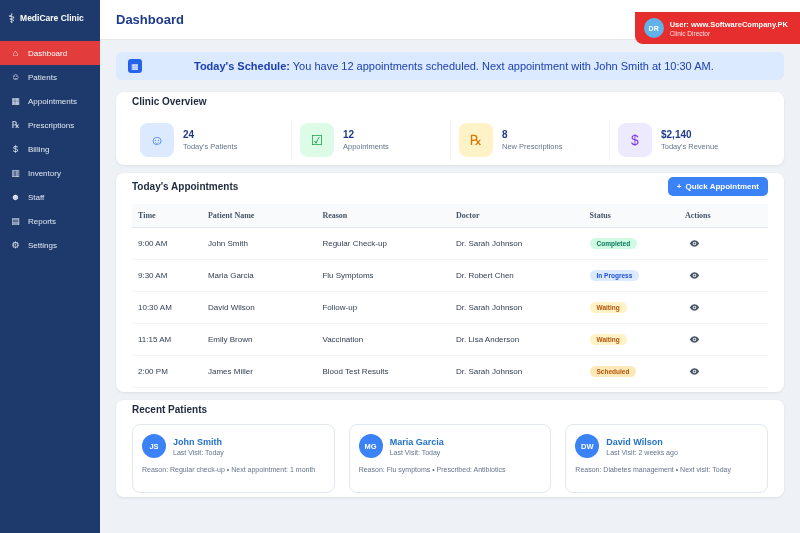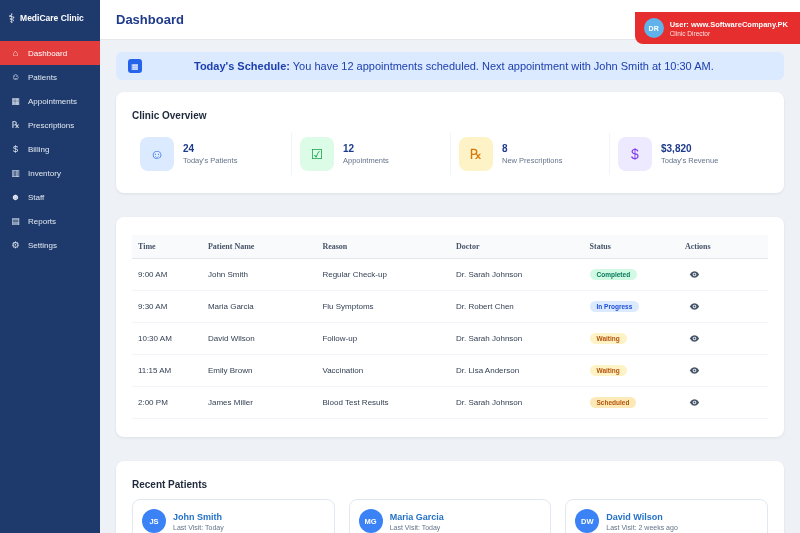--- a/index.html
+++ b/index.html
@@ -31,21 +31,21 @@
 
   .content { flex: 1; padding: 12px 16px; overflow: hidden; }
 
   
   .banner { background: #dbeafe; border-radius: 6px; padding: 7px 12px; display: flex; align-items: center; gap: 8px; margin-bottom: 12px; }
   .banner-icon { background: #2563eb; color: #fff; font-size: 8px; width: 14px; height: 14px; border-radius: 3px; display: flex; align-items: center; justify-content: center; flex-shrink: 0; }
   .banner-text { font-size: 11px; color: #1e40af; margin-left: 44px; }
   .banner-lead { font-weight: bold; }
 
   
-  .card { background: #fff; border-radius: 8px; box-shadow: 0 1px 3px rgba(16,24,40,.08); padding: 18px 16px; margin-bottom: 24px; }
+  .card { background: #fff; border-radius: 8px; box-shadow: 0 1px 3px rgba(16,24,40,.08); padding: 4px 16px; margin-bottom: 8px; }
   .card-title { font-size: 10px; font-weight: bold; color: #1e293b; }
 
   
   .stats { display: grid; grid-template-columns: repeat(4, 1fr); margin-top: 12px; }
   .stat { display: flex; align-items: center; gap: 9px; padding: 4px 8px; }
   .stat + .stat { border-left: 1px solid #f1f5f9; }
   .stat-icon { width: 34px; height: 34px; border-radius: 8px; display: flex; align-items: center; justify-content: center; font-size: 14px; flex-shrink: 0; }
   .stat-icon[data-tone="blue"]   { background: #dbeafe; color: #2563eb; }
   .stat-icon[data-tone="green"]  { background: #dcfce7; color: #16a34a; }
   .stat-icon[data-tone="amber"]  { background: #fef3c7; color: #d97706; }
@@ -166,28 +166,35 @@
           <div class="stat">
             <span class="stat-icon" data-tone="amber">℞</span>
             <div>
               <div class="stat-value">8</div>
               <div class="stat-label">New Prescriptions</div>
             </div>
           </div>
           <div class="stat">
             <span class="stat-icon" data-tone="purple">$</span>
             <div>
-              <div class="stat-value">$3,820</div>
+              <div class="stat-value">$2,140</div>
               <div class="stat-label">Today's Revenue</div>
             </div>
           </div>
         </div>
       </section>
 
       <section class="card">
+        <div class="appt-head">
+          <div class="card-title">Today's Appointments</div>
+          <button class="quick-btn">
+            <span>+</span>
+            <span>Quick Appointment</span>
+          </button>
+        </div>
         <table>
           <thead>
             <tr>
               <th class="col-time">Time</th>
               <th class="col-patient">Patient Name</th>
               <th class="col-reason">Reason</th>
               <th class="col-doctor">Doctor</th>
               <th class="col-status">Status</th>
               <th class="col-actions">Actions</th>
             </tr>

